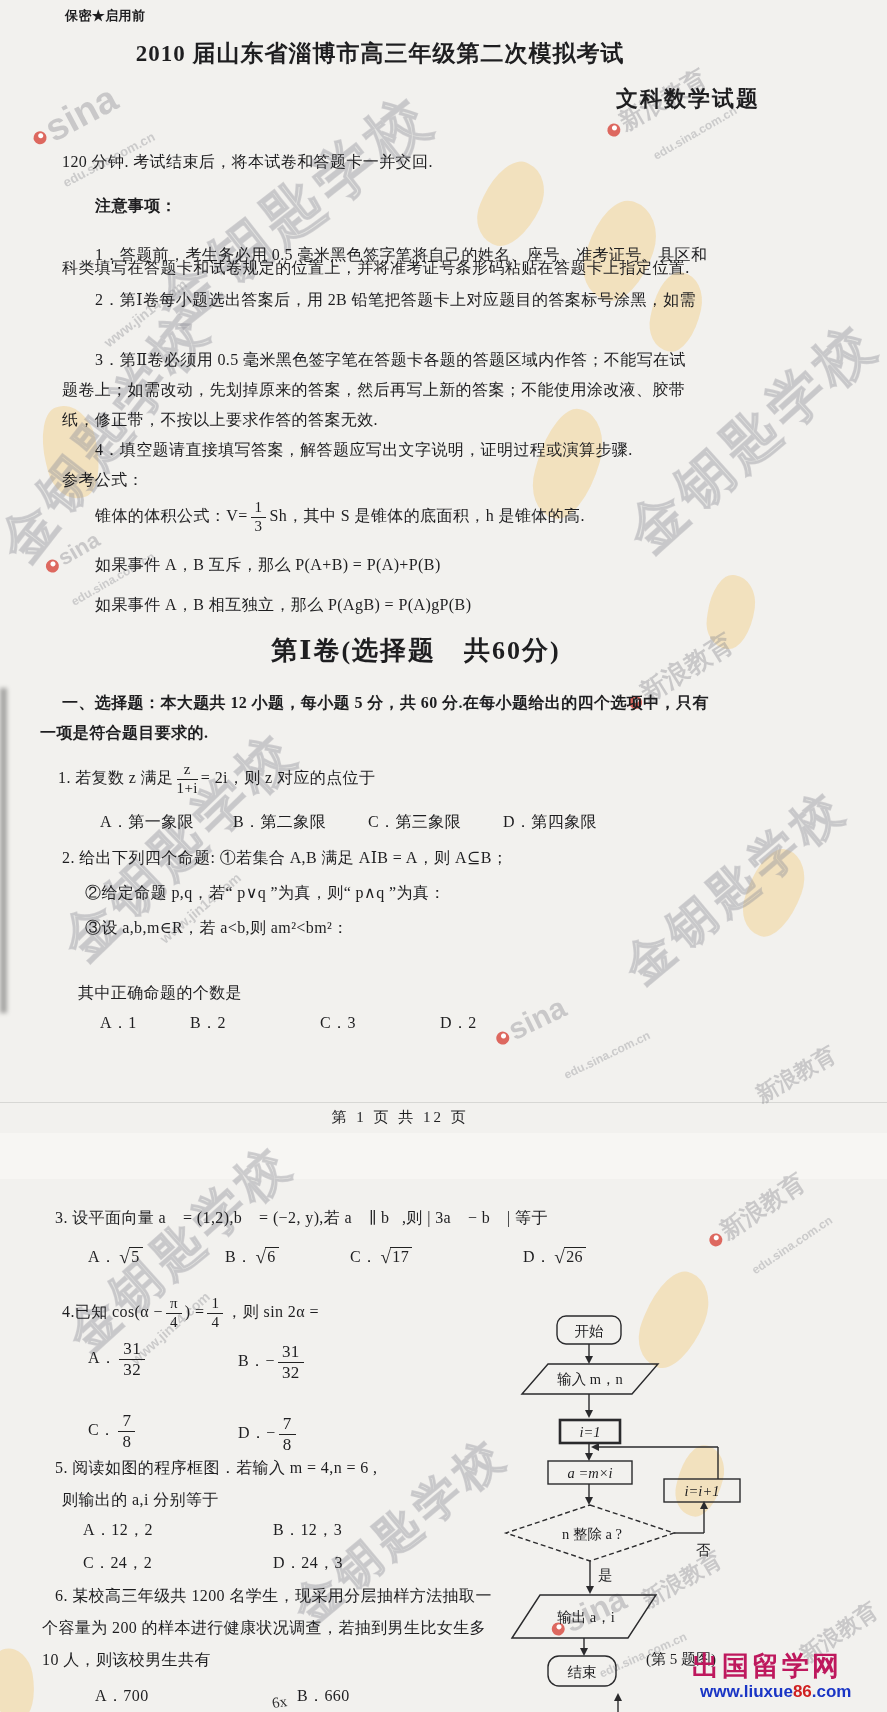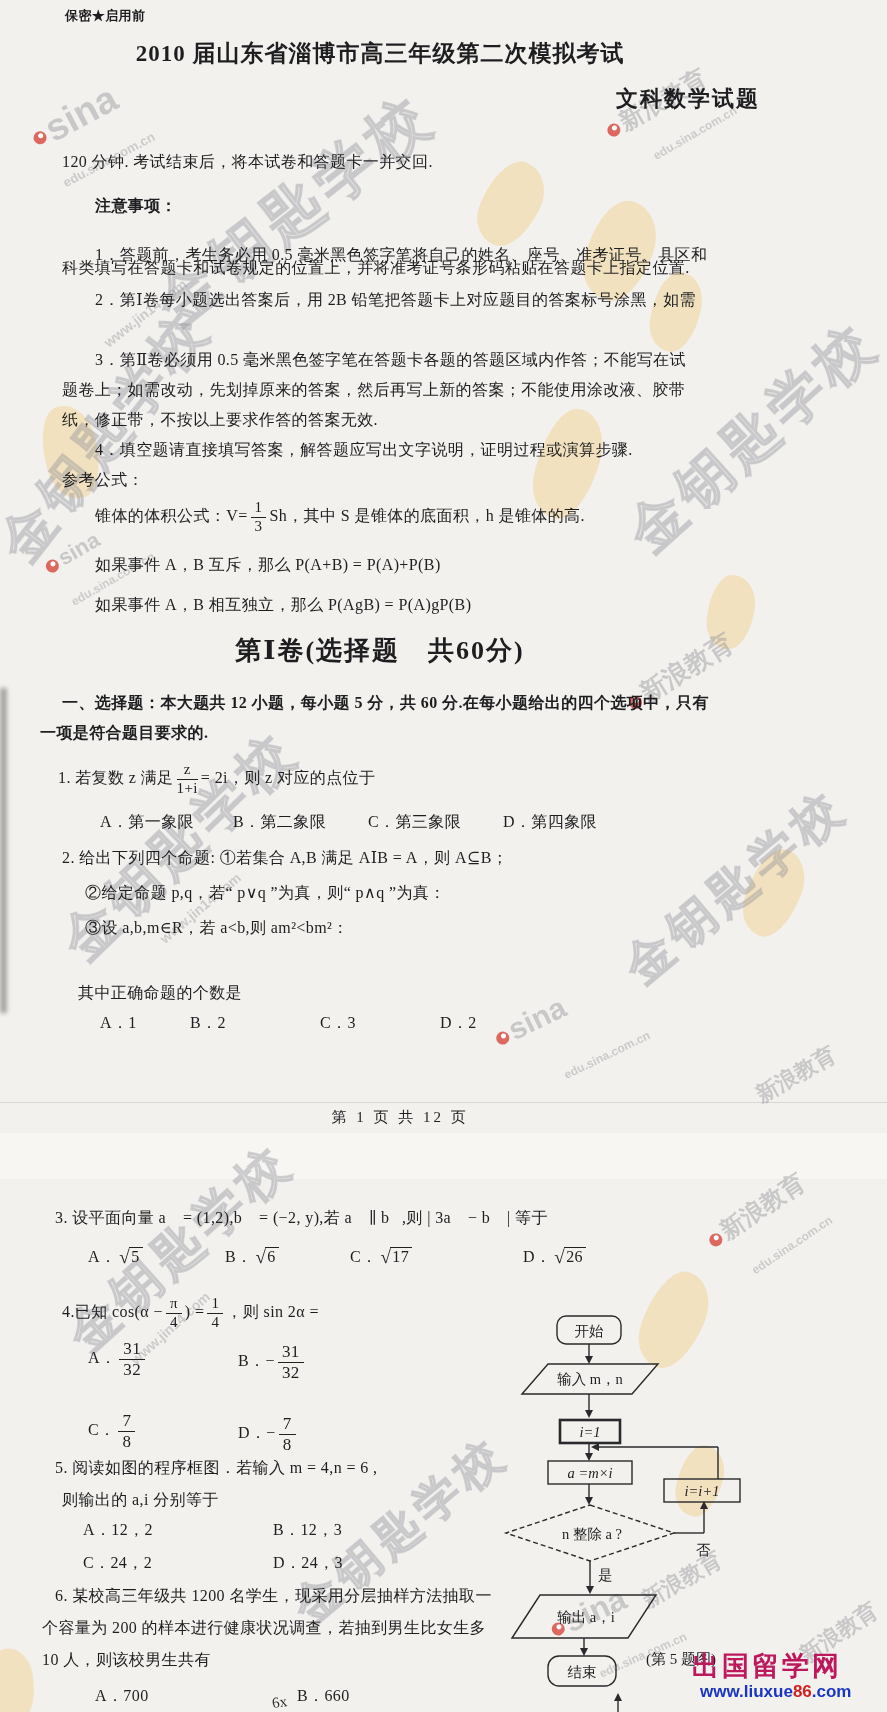--- a/index.html
+++ b/index.html
@@ -4,21 +4,21 @@
 <style>
   html,body{margin:0;padding:0;background:#e8e7e5;}
   #page{position:relative;width:887px;height:1712px;background:#f2f1ee;overflow:hidden;
         font-family:"Liberation Serif","DejaVu Serif",serif;color:#1e1e20;}
   .abs{position:absolute;white-space:nowrap;}
   .t{font-size:16px;letter-spacing:.4px;line-height:1.25;}
   .b{font-weight:bold;}
   .c{left:0;width:760px;text-align:center;}
   .title{font-size:23px;letter-spacing:1px;}
   .subtitle{font-size:22px;letter-spacing:2px;text-align:right;}
-  .vol{font-size:26px;letter-spacing:2px;}
+  .vol{font-size:26px;letter-spacing:2px;padding-left:36px;}
   .sec{font-weight:600;}
   .opt{font-size:16px;letter-spacing:.4px;}
   .frac{display:inline-block;text-align:center;vertical-align:middle;margin:0 3px;font-size:15px;line-height:1.05;}
   .frac .num{display:block;border-bottom:1.3px solid #222;padding:0 4px 1px;}
   .frac .den{display:block;padding-top:1px;}
   .bigfrac{font-size:17px;}
   .sqrt{display:inline-block;margin-left:3px;}
   .sqrt::before{content:"√";font-size:19px;vertical-align:-1px;margin-right:-1px;}
   .sqrt .rad{border-top:1.4px solid #222;padding:0 3px 0 2px;}
   .footerline{position:absolute;left:0;top:1102px;width:887px;height:1px;background:rgba(60,60,60,.14);}

